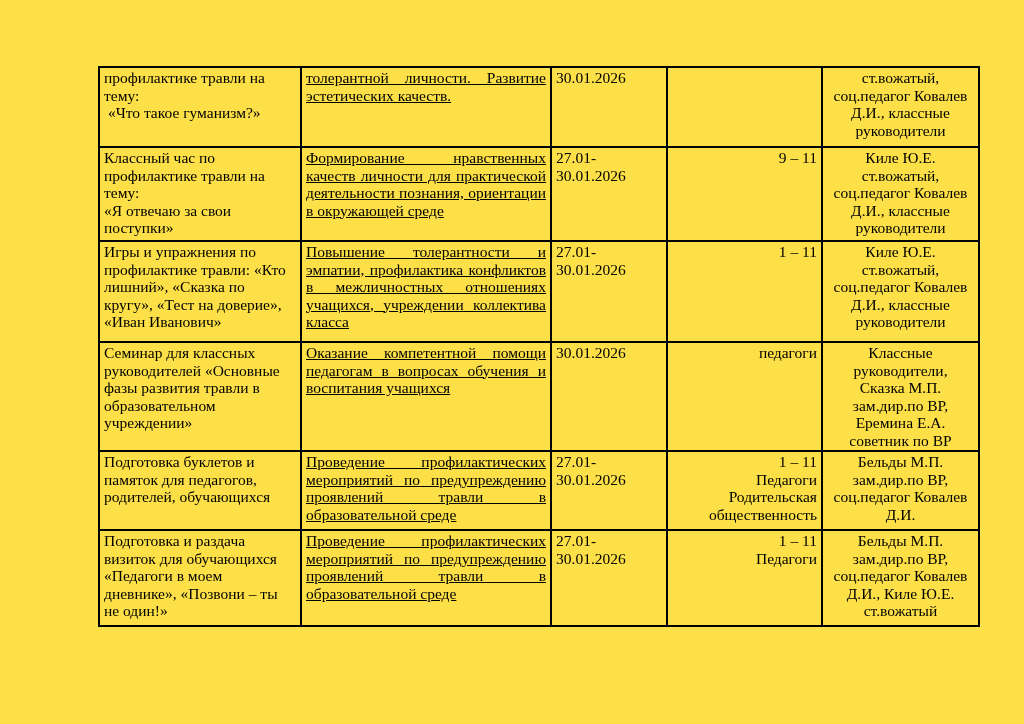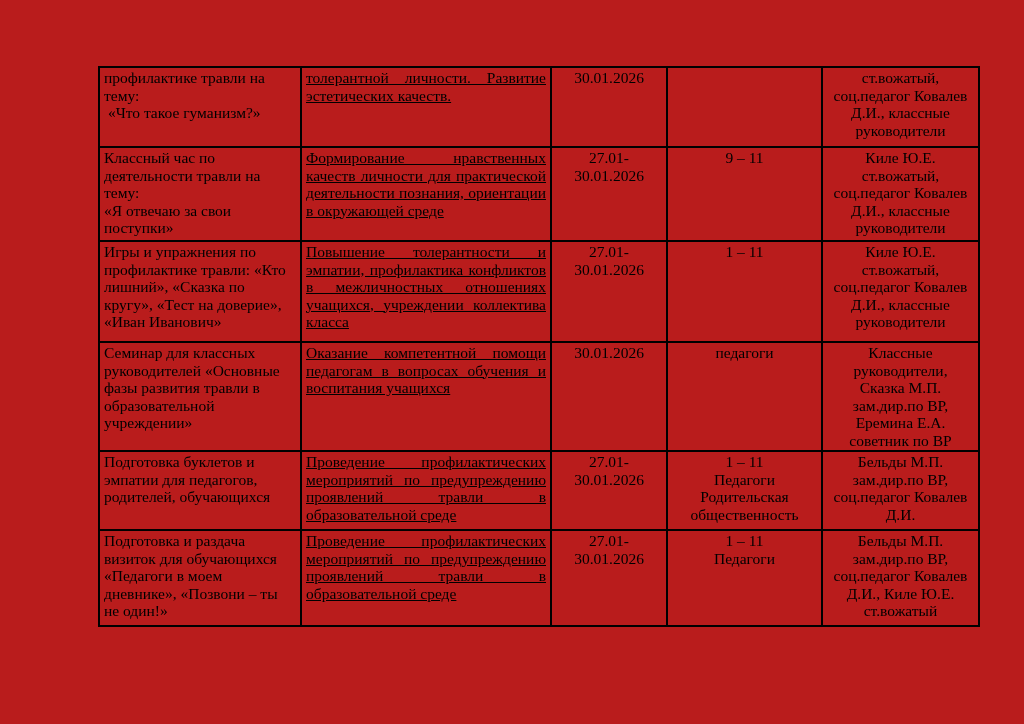--- a/index.html
+++ b/index.html
@@ -4,21 +4,21 @@
 <style>
   html, body {
     margin: 0;
     padding: 0;
     background: #ffffff;
   }
   .page {
     position: relative;
     width: 1024px;
     height: 724px;
-    background: #b91c1c;
+    background: #fde047;
     overflow: hidden;
     font-family: "Liberation Serif", "DejaVu Serif", serif;
     color: #000000;
   }
   table.plan {
     position: absolute;
     left: 98px;
     top: 66px;
     width: 880px;
     border-collapse: collapse;
@@ -28,22 +28,22 @@
     border: 2px solid #000000;
     vertical-align: top;
     font-size: 15.5px;
     line-height: 17.5px;
     padding: 1px 4px;
     color: #000000;
     overflow: hidden;
   }
   td.c-act  { text-align: left;   white-space: pre-line; }
   td.c-pur  { text-align: justify; padding: 1px 6px; text-decoration: underline; }
-  td.c-date { text-align: center; white-space: pre-line; margin-left: 32px; }
-  td.c-aud  { text-align: center; white-space: pre-line; }
+  td.c-date { text-align: left; white-space: pre-line; margin-left: 32px; }
+  td.c-aud  { text-align: right; white-space: pre-line; }
   td.c-resp { text-align: center; white-space: pre-line; margin-left: 19px; }
   tr.r0 td { height: 76px; }
   tr.r1 td { height: 90px; }
   tr.r2 td { height: 97px; }
   tr.r3 td { height: 105px; }
   tr.r4 td { height: 75px; }
   tr.r5 td { height: 92px; }
 </style>
 </head>
 <body>
@@ -65,21 +65,21 @@
         <td class="c-pur">толерантной личности. Развитие эстетических качеств.</td>
         <td class="c-date">30.01.2026</td>
         <td class="c-aud"></td>
         <td class="c-resp">ст.вожатый,
 соц.педагог Ковалев
 Д.И., классные
 руководители</td>
       </tr>
       <tr class="r1">
         <td class="c-act">Классный час по
-деятельности травли на
+профилактике травли на
 тему:
 «Я отвечаю за свои
 поступки»</td>
         <td class="c-pur">Формирование нравственных качеств личности для практической деятельности познания, ориентации в окружающей среде</td>
         <td class="c-date">27.01-
 30.01.2026</td>
         <td class="c-aud">9 – 11</td>
         <td class="c-resp">Киле Ю.Е.
 ст.вожатый,
 соц.педагог Ковалев
@@ -99,35 +99,35 @@
         <td class="c-resp">Киле Ю.Е.
 ст.вожатый,
 соц.педагог Ковалев
 Д.И., классные
 руководители</td>
       </tr>
       <tr class="r3">
         <td class="c-act">Семинар для классных
 руководителей «Основные
 фазы развития травли в
-образовательной
+образовательном
 учреждении»</td>
         <td class="c-pur">Оказание компетентной помощи педагогам в вопросах обучения и воспитания учащихся</td>
         <td class="c-date">30.01.2026</td>
         <td class="c-aud">педагоги</td>
         <td class="c-resp">Классные
 руководители,
 Сказка М.П.
 зам.дир.по ВР,
 Еремина Е.А.
 советник по ВР</td>
       </tr>
       <tr class="r4">
         <td class="c-act">Подготовка буклетов и
-эмпатии для педагогов,
+памяток для педагогов,
 родителей, обучающихся</td>
         <td class="c-pur">Проведение профилактических мероприятий по предупреждению проявлений травли в образовательной среде</td>
         <td class="c-date">27.01-
 30.01.2026</td>
         <td class="c-aud">1 – 11
 Педагоги
 Родительская
 общественность</td>
         <td class="c-resp">Бельды М.П.
 зам.дир.по ВР,

